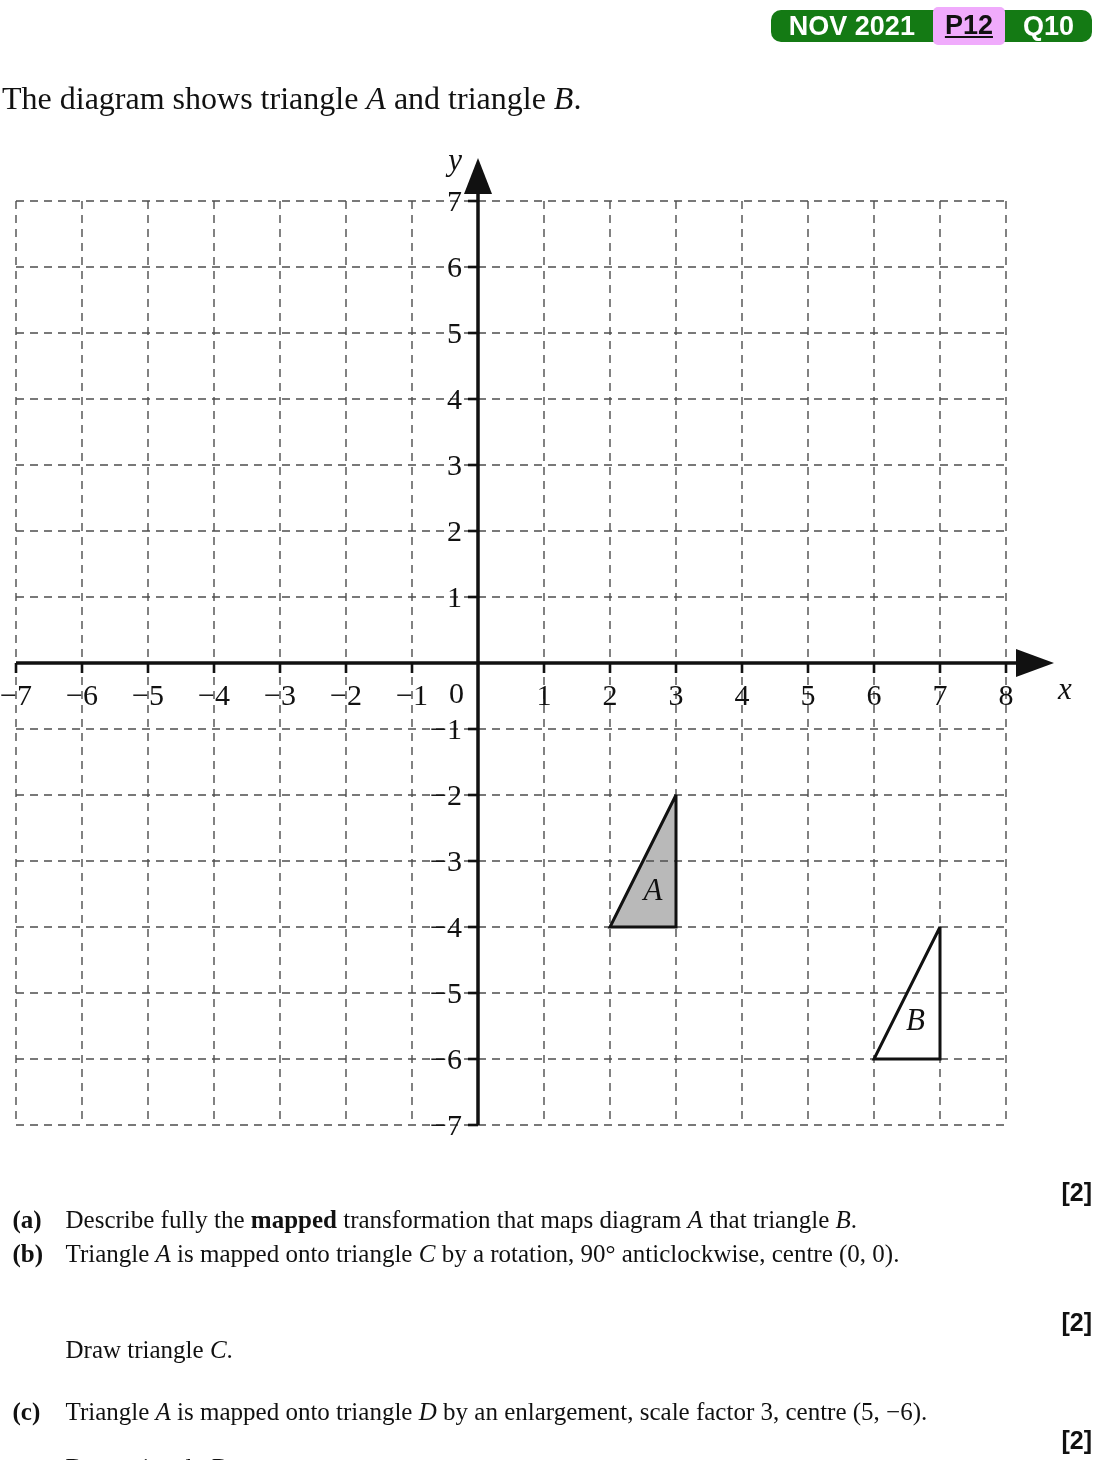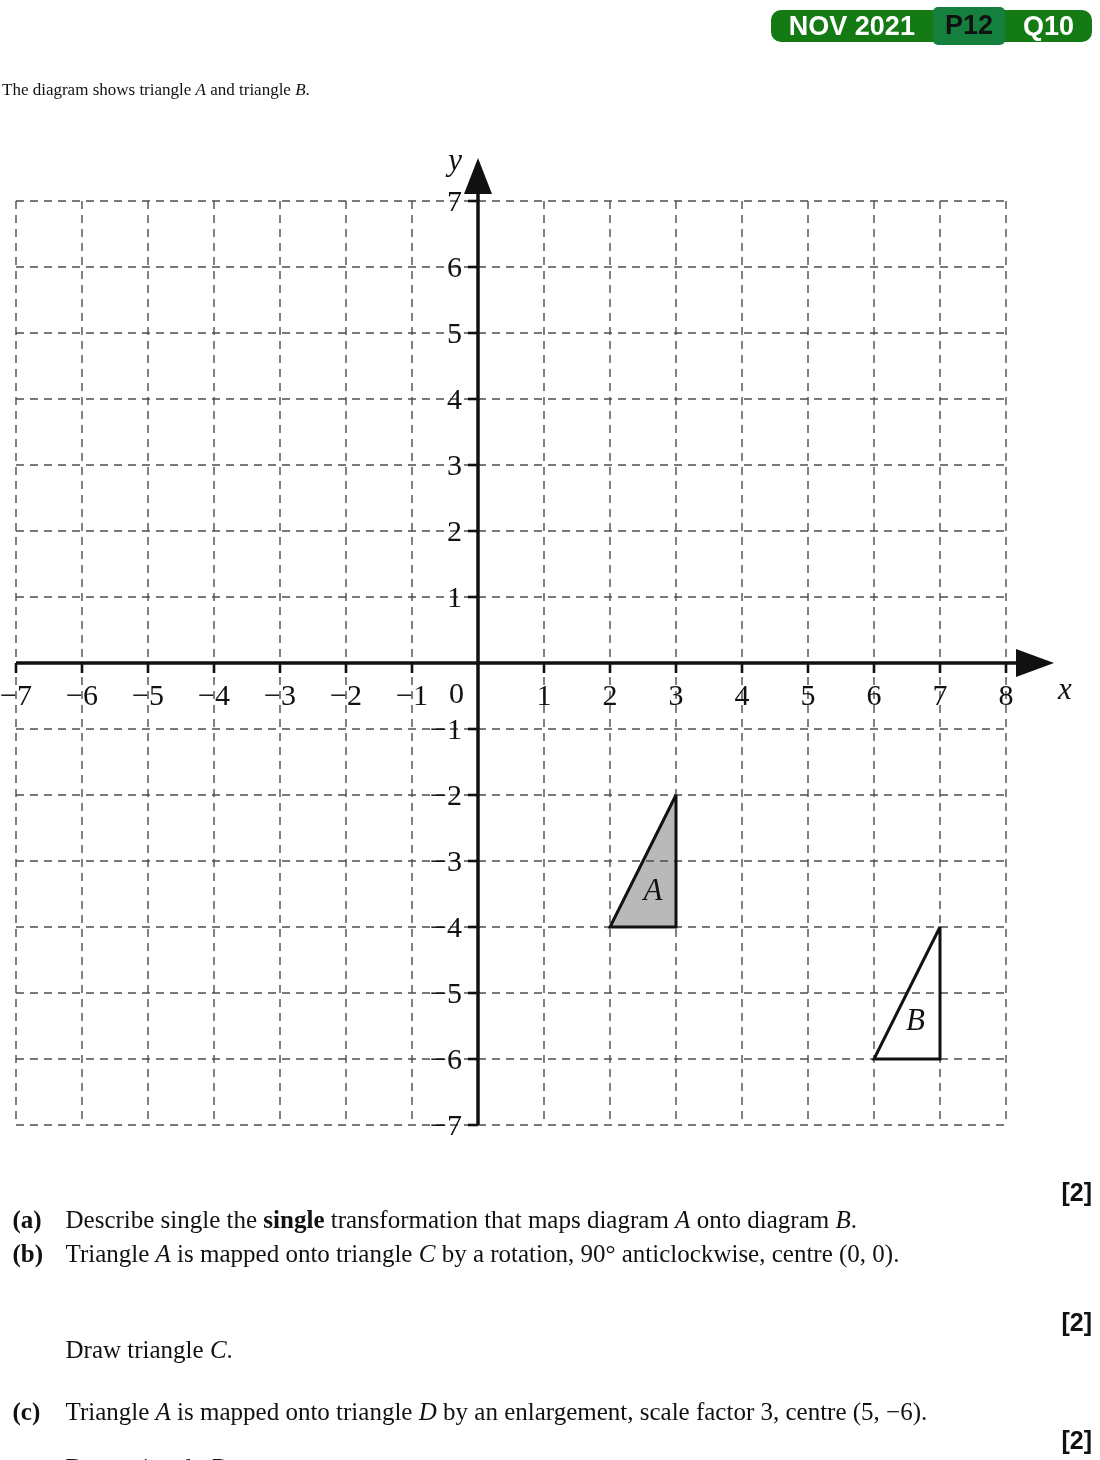--- a/index.html
+++ b/index.html
@@ -16,21 +16,21 @@
     font-family:"Liberation Sans", sans-serif;font-weight:bold;
     font-size:27px;color:#ffffff;box-sizing:border-box;
   }
   .badge .paper-box{
     background:#ffffff;color:#111;border-radius:5px;
     padding:4px 12px;line-height:1.1;
   }
   
   .title{
     position:absolute;top:80px;left:2px;margin:0;
-    font-size:17px;white-space:pre;
+    font-size:32px;white-space:pre;
   }
   
   #grid-svg{position:absolute;top:140px;left:0;}
   #grid-svg text{
     font-family:"Liberation Serif", serif;
     font-size:30px;fill:#111;
   }
   #grid-svg text.ital{font-style:italic;font-size:31px;}
   
   .q-row{
@@ -43,21 +43,21 @@
     position:absolute;right:0;top:0;
     font-family:"Liberation Sans", sans-serif;
     font-weight:bold;font-size:25px;
   }
 </style>
 </head>
 <body>
 
 <div class="badge" style="background: rgb(20, 122, 20);">
   <span>NOV 2021</span>
-  <span class="paper-box" style="background: #15803d;">P12</span>
+  <span class="paper-box" style="background: #f0abfc; text-decoration: underline;">P12</span>
   <span>Q10</span>
 </div>
 
 <p class="title"><span>The diagram shows triangle </span><i>A</i><span> and triangle </span><i>B</i><span>.</span></p>
 
 <svg id="grid-svg" width="1100" height="1010" viewBox="0 0 1100 1010">
     <polygon points="610,787 676,787 676,655" fill="#b9b9b9" stroke="none"></polygon>
     <line x1="16" y1="61" x2="16" y2="985" stroke="#4d4d4d" stroke-width="1.4" stroke-dasharray="8 6"></line>
     <line x1="82" y1="61" x2="82" y2="985" stroke="#4d4d4d" stroke-width="1.4" stroke-dasharray="8 6"></line>
     <line x1="148" y1="61" x2="148" y2="985" stroke="#4d4d4d" stroke-width="1.4" stroke-dasharray="8 6"></line>
@@ -152,21 +152,21 @@
     <text x="462" y="137" text-anchor="end">6</text>
     <text x="462" y="71" text-anchor="end">7</text>
     <text x="464" y="563" text-anchor="end">0</text>
     <text x="1058" y="559" text-anchor="start" class="ital">x</text>
     <text x="462" y="30" text-anchor="end" class="ital">y</text>
     <text x="652.9" y="759.72" text-anchor="middle" class="ital">A</text>
     <text x="915.5799999999999" y="890.4000000000001" text-anchor="middle" class="ital">B</text>
   </svg>
 
 <div class="q-row" style="top:1178px">
-  <span class="qnum">(a)</span><span><span>Describe single the </span><b>single</b><span> transformation that maps diagram </span><i>A</i><span> onto diagram </span><i>B</i><span>.</span></span>
+  <span class="qnum">(a)</span><span><span>Describe fully the </span><b>mapped</b><span> transformation that maps diagram </span><i>A</i><span> that triangle </span><i>B</i><span>.</span></span>
   <span class="marks">[2]</span>
 </div>
 
 <div class="q-row" style="top:1212px">
   <span class="qnum">(b)</span><span><span>Triangle </span><i>A</i><span> is mapped onto triangle </span><i>C</i><span> by a rotation, 90° anticlockwise, centre (0, 0).</span></span>
 </div>
 
 <div class="q-row q-cont" style="top:1308px">
   <span><span>Draw triangle </span><i>C</i><span>.</span></span>
   <span class="marks">[2]</span>

